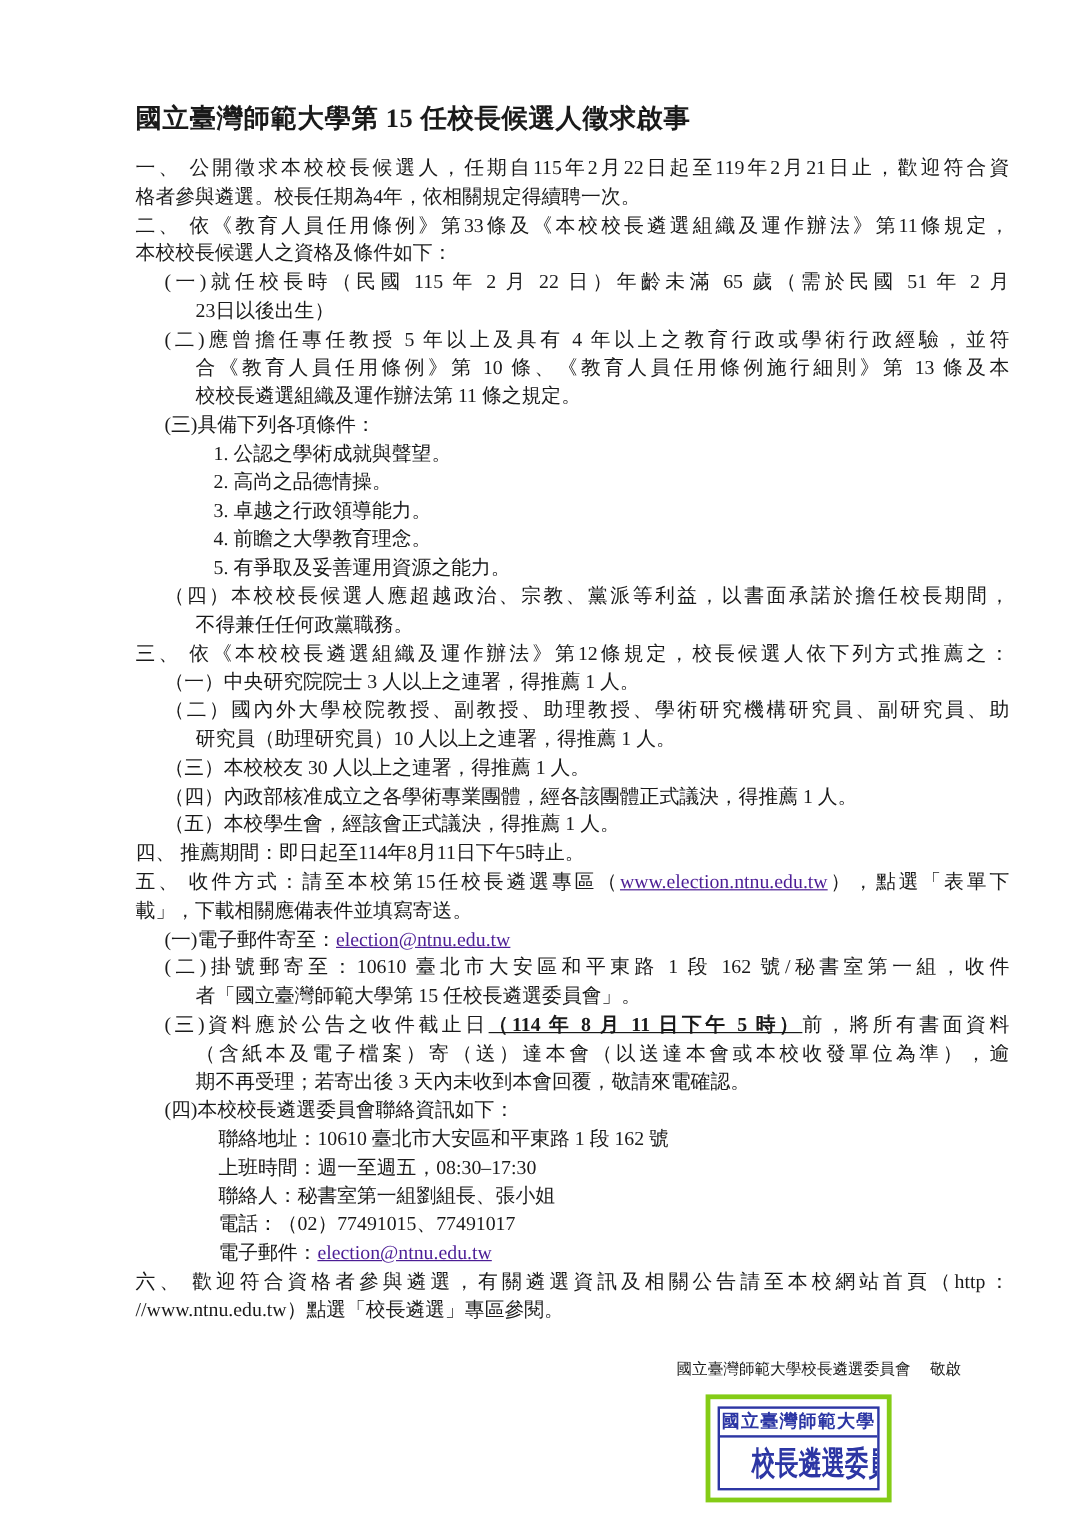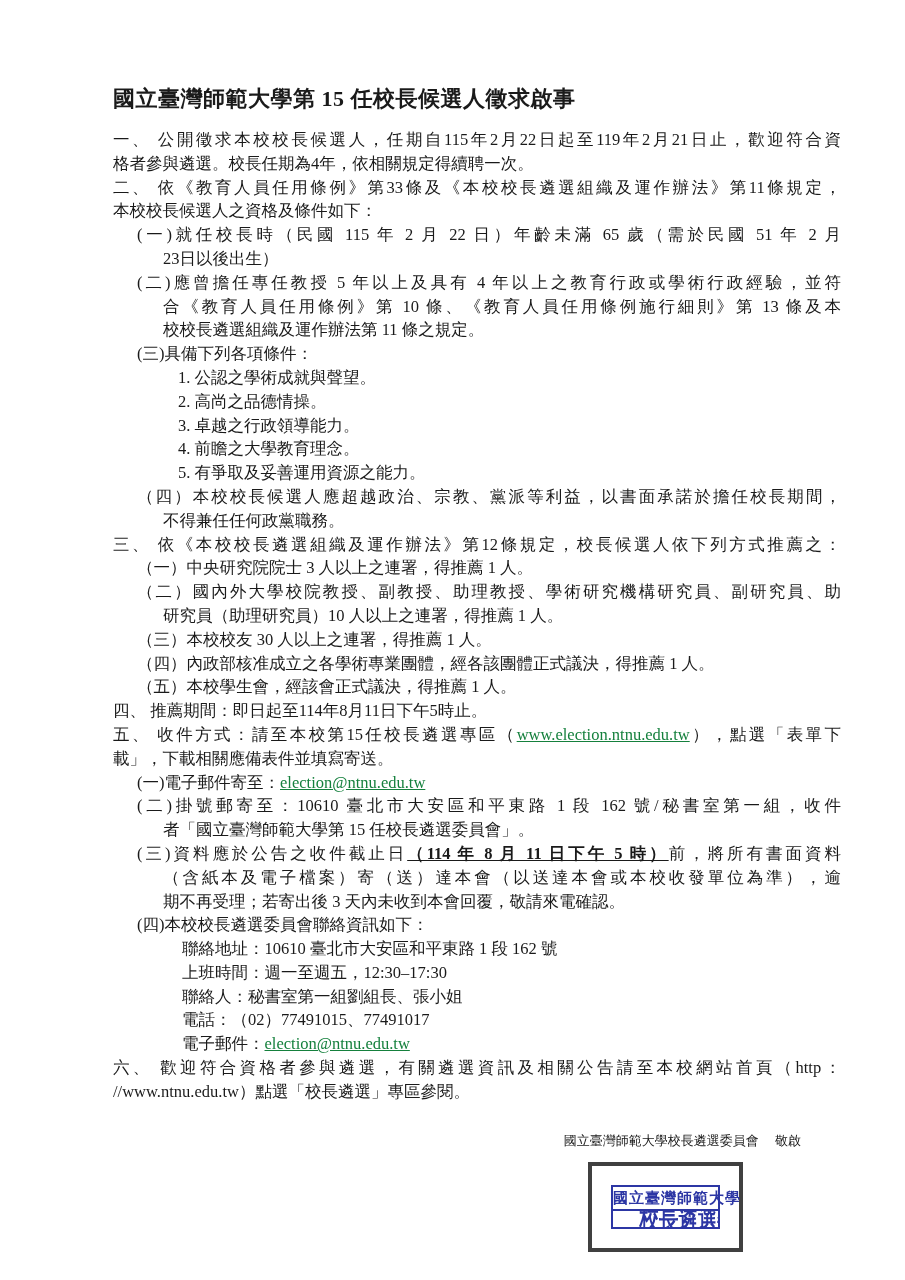--- a/index.html
+++ b/index.html
@@ -20,32 +20,32 @@
     letter-spacing:0.5px;
   }
   .line{font-size:16.5px;line-height:23.8px;text-align:left;}
   .just{text-align:justify;text-align-last:justify;}
   .m1{margin-left:0;}
   .c1{}
   .m2{margin-left:24px;}
   .c2{margin-left:50px;}
   .l3{margin-left:65px;}
   .ct{margin-left:69px;}
-  .lnk{color:#15803d;text-decoration:underline;cursor:pointer;}
+  .lnk{color:#4c1d95;text-decoration:underline;cursor:pointer;}
   .bu{font-weight:bold;text-decoration:underline;}
   .signature{
     margin-top:24px;
     font-size:13px;line-height:26px;
     text-align:right;padding-right:40px;
   }
   .stamp{
     position:absolute;left:588px;top:1162px;
     width:155px;height:90px;
-    border:4px solid #404040;
-    padding:19px;box-sizing:border-box;
+    border:4px solid #84cc16;
+    padding:6px;box-sizing:border-box;
     background:#ffffff;
   }
   .stamp-inner{
     border:2px solid #2c36a4;
     width:100%;height:100%;box-sizing:border-box;
     display:flex;flex-direction:column;
     color:#2c36a4;
   }
   .stamp-top{
     border-bottom:2px solid #2c36a4;
@@ -93,21 +93,21 @@
       <div class="line m1 just"><span class="pl">五、 收件方式：請至本校第15任校長遴選專區（</span><a class="lnk" href="#">www.election.ntnu.edu.tw</a><span class="pl">），點選「表單下</span></div>
       <div class="line c1"><span class="pl">載」，下載相關應備表件並填寫寄送。</span></div>
       <div class="line m2"><span class="pl">(一)電子郵件寄至：</span><a class="lnk" href="#">election@ntnu.edu.tw</a></div>
       <div class="line m2 just"><span class="pl">(二)掛號郵寄至：10610 臺北市大安區和平東路 1 段 162 號/秘書室第一組，收件</span></div>
       <div class="line c2"><span class="pl">者「國立臺灣師範大學第 15 任校長遴選委員會」。</span></div>
       <div class="line m2 just"><span class="pl">(三)資料應於公告之收件截止日</span><span class="bu">（114 年 8 月 11 日下午 5 時）</span><span class="pl">前，將所有書面資料</span></div>
       <div class="line c2 just"><span class="pl">（含紙本及電子檔案）寄（送）達本會（以送達本會或本校收發單位為準），逾</span></div>
       <div class="line c2"><span class="pl">期不再受理；若寄出後 3 天內未收到本會回覆，敬請來電確認。</span></div>
       <div class="line m2"><span class="pl">(四)本校校長遴選委員會聯絡資訊如下：</span></div>
       <div class="line ct"><span class="pl">聯絡地址：10610 臺北市大安區和平東路 1 段 162 號</span></div>
-      <div class="line ct"><span class="pl">上班時間：週一至週五，12:30–17:30</span></div>
+      <div class="line ct"><span class="pl">上班時間：週一至週五，08:30–17:30</span></div>
       <div class="line ct"><span class="pl">聯絡人：秘書室第一組劉組長、張小姐</span></div>
       <div class="line ct"><span class="pl">電話：（02）77491015、77491017</span></div>
       <div class="line ct"><span class="pl">電子郵件：</span><a class="lnk" href="#">election@ntnu.edu.tw</a></div>
       <div class="line m1 just"><span class="pl">六、 歡迎符合資格者參與遴選，有關遴選資訊及相關公告請至本校網站首頁（http：</span></div>
       <div class="line c1"><span class="pl">//www.ntnu.edu.tw）點選「校長遴選」專區參閱。</span></div>
     </div>
 
   <div class="signature">國立臺灣師範大學校長遴選委員會　 敬啟</div>
 
   <div class="stamp">

